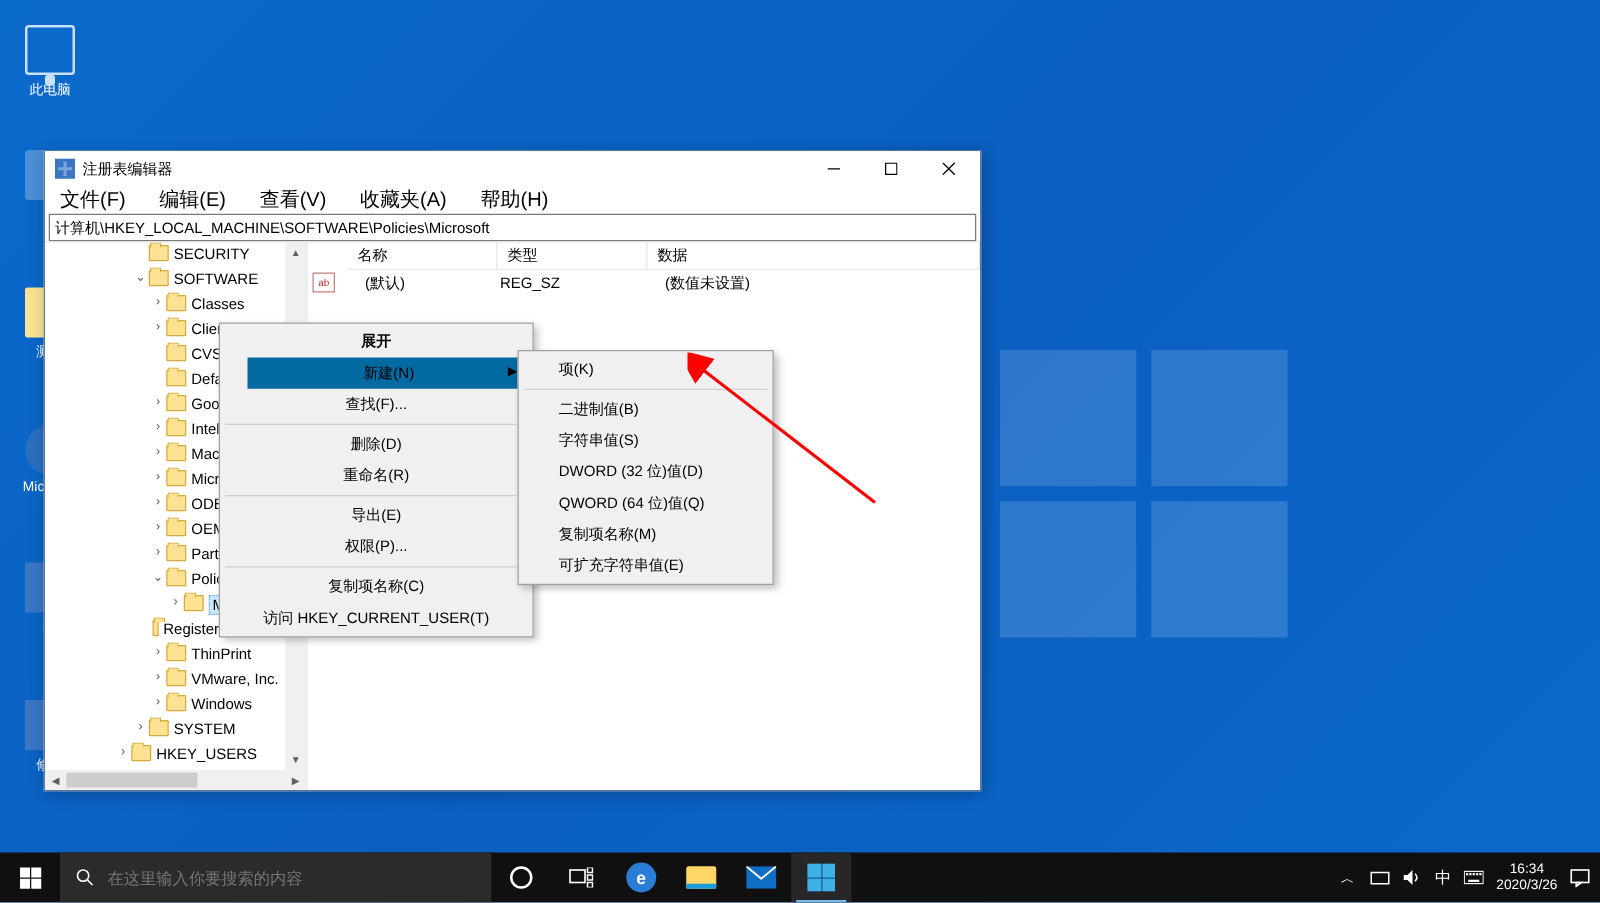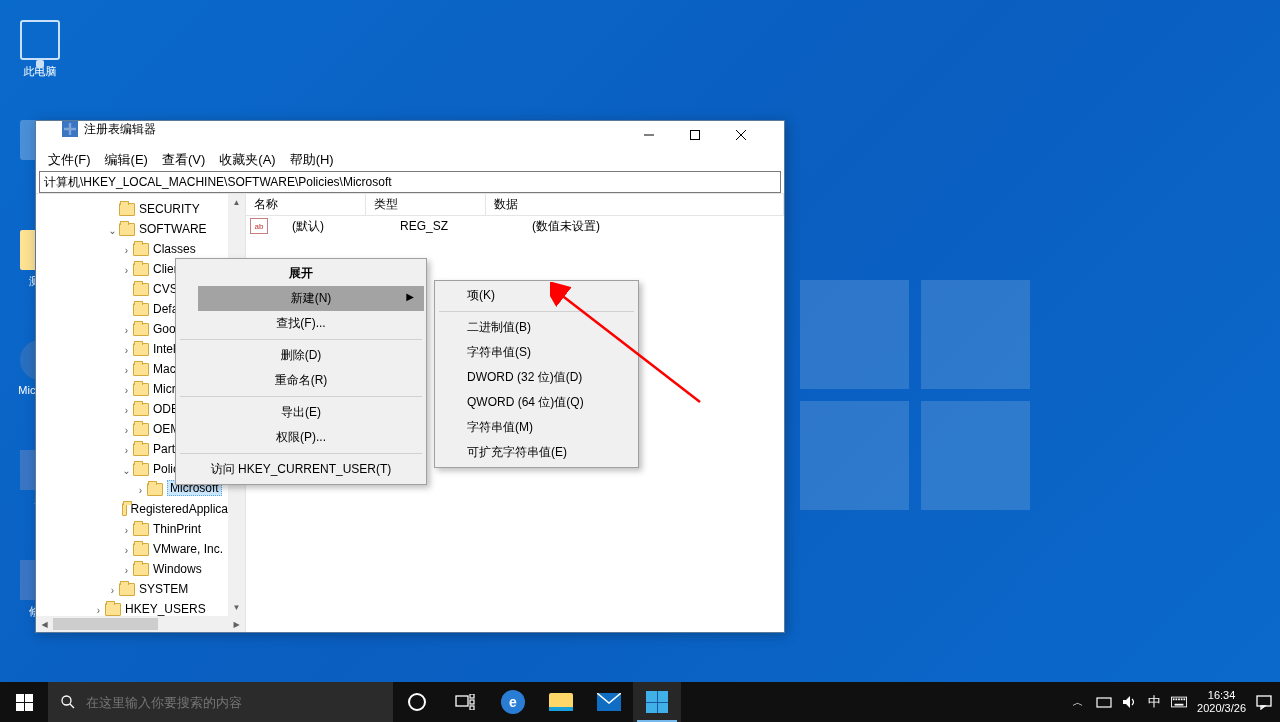--- a/index.html
+++ b/index.html
@@ -16,73 +16,73 @@
     .di2 { left: 10px; top: 120px; }
     .di3 { left: 10px; top: 230px; }
     .di4 { left: 10px; top: 340px; }
     .di5 { left: 10px; top: 450px; }
     .di6 { left: 10px; top: 560px; }
     .monitor-icn { border: 2px solid #c8e0f8; border-radius: 3px; height: 26px; position: relative; }
     .monitor-icn::after { content: ""; position: absolute; bottom: -10px; left: 14px; width: 8px; height: 8px; background: #c8e0f8; border-radius: 2px; }
     
     
     .regedit { position: absolute; left: 35px; top: 120px; width: 750px; height: 513px; background: #fff; border: 1px solid #5a7a9a; box-shadow: 2px 2px 12px rgba(0,0,0,0.25); display: flex; flex-direction: column; }
-    .titlebar { height: 28px; background: #fff; display: flex; padding: 0 20px; }
+    .titlebar { height: 28px; background: #fff; display: flex; align-items: center; padding: 0 2px; }
     .titlebar .appicon { width: 16px; height: 16px; margin: 0 6px; background: #3a76c4; position: relative; }
     .titlebar .appicon::before { content: ""; position: absolute; inset: 2px; background: #fff; clip-path: polygon(0 40%, 40% 40%, 40% 0, 60% 0, 60% 40%, 100% 40%, 100% 60%, 60% 60%, 60% 100%, 40% 100%, 40% 60%, 0 60%); opacity: 0.35; }
     .titlebar .title { flex: 1; font-size: 12px; color: #000; }
     .winbtn { width: 46px; height: 28px; display: flex; align-items: center; justify-content: center; font-size: 11px; }
     .winbtn svg { width: 10px; height: 10px; }
     
-    .menubar { height: 22px; display: flex; align-items: center; padding: 0 6px; font-size: 13px; gap: 2px; }
+    .menubar { height: 22px; display: flex; align-items: center; padding: 0 6px; font-size: 16px; gap: 15px; }
     .menubar span { padding: 2px 6px; }
     
     .addressbar { height: 22px; border: 1px solid #7a7a7a; margin: 0 3px; padding: 1px 4px; font-size: 12px; background: #fff; display: flex; align-items: center; }
     
     .workarea { flex: 1; display: flex; border-top: 1px solid #e5e5e5; min-height: 0; }
     .treepane { width: 210px; border-right: 1px solid #e5e5e5; position: relative; overflow: hidden; }
     .treescroll { position: absolute; right: 0; top: 0; bottom: 16px; width: 17px; background: #f0f0f0; display: flex; flex-direction: column; }
     .treescroll .arr { height: 17px; display: flex; align-items: center; justify-content: center; font-size: 8px; color: #606060; }
     .treescroll .track { flex: 1; background: #f0f0f0; }
     .hscroll { position: absolute; bottom: 0; left: 0; right: 0; height: 16px; background: #f0f0f0; display: flex; }
     .hscroll .arr { width: 17px; display: flex; align-items: center; justify-content: center; font-size: 8px; color: #606060; }
     .hscroll .track { flex: 1; position: relative; }
     .hscroll .thumb { position: absolute; left: 0; width: 60%; top: 2px; bottom: 2px; background: #cdcdcd; }
     
     .tree { position: absolute; left: 0; right: 17px; top: 0; bottom: 16px; overflow: hidden; font-size: 12px; padding-top: 2px; }
-    .trow { height: 20px; display: flex; align-items: flex-end; white-space: nowrap; }
+    .trow { height: 20px; display: flex; align-items: flex-start; white-space: nowrap; }
     .trow .exp { width: 13px; text-align: center; font-size: 10px; color: #5a5a5a; }
     .trow .fld { width: 16px; height: 13px; background: #fde293; border: 1px solid #d5aa3a; border-radius: 1px; margin-right: 4px; position: relative; }
     .trow .fld::before { content: ""; position: absolute; top: -3px; left: 0; width: 7px; height: 3px; background: #fde293; border: 1px solid #d5aa3a; border-bottom: none; border-radius: 1px 1px 0 0; }
     .trow.lv1 { padding-left: 56px; }
     .trow.lv2 { padding-left: 70px; }
     .trow.lv3 { padding-left: 84px; }
     .trow.lv4 { padding-left: 98px; }
     .trow.selected { }
     .trow.selected .label { background: #cce8ff; border: 1px dotted #5aa7e8; padding: 0 2px; }
     
     .listpane { flex: 1; display: flex; flex-direction: column; font-size: 12px; }
-    .listhdr { height: 22px; display: flex; border-bottom: 1px solid #e5e5e5; }
+    .listhdr { height: 22px; display: flex; border-bottom: 1px solid #e5e5e5; margin-left: 32px; }
     .listhdr > div { padding: 2px 8px; border-right: 1px solid #e5e5e5; }
     .lh1 { width: 120px; }
     .lh2 { width: 120px; }
     .lh3 { flex: 1; }
     .lrow { height: 20px; display: flex; align-items: center; }
     .lrow > div { padding: 1px 8px; margin-left: 12px; }
     .lrow .vicn { width: 16px; height: 16px; background: #fff; border: 1px solid #c97d7d; margin-left: 4px; margin-right: 4px; font-size: 8px; color: #c03030; display: flex; align-items: center; justify-content: center; }
     
     
     .ctxmenu { position: absolute; background: #f0f0f0; border: 1px solid #a0a0a0; box-shadow: 3px 3px 6px rgba(0,0,0,0.25); font-size: 12px; padding: 2px; }
     .cm1 { left: 175px; top: 258px; width: 252px; text-align: center; }
     .ctxmenu .mi { padding: 4px 30px 4px 30px; position: relative; }
-    .ctxmenu .mi.hover { background: #a3a3a3; margin-left: 20px; }
+    .ctxmenu .mi.hover { background: #0369a1; margin-left: 20px; }
     .ctxmenu .sep { height: 1px; background: #d0d0d0; margin: 3px 2px; }
     .ctxmenu .mi .arr { position: absolute; right: 10px; top: 5px; font-size: 10px; }
     
-    .cm2 { left: 434px; top: 280px; width: 205px; }
+    .cm2 { left: 414px; top: 280px; width: 205px; }
     
     
     .red-arrow { position: absolute; left: 550px; top: 282px; pointer-events: none; }
     
     
     .taskbar { position: absolute; bottom: 0; left: 0; right: 0; height: 40px; background: #101010; display: flex; align-items: stretch; color: #fff; }
     .startbtn { width: 48px; display: flex; align-items: center; justify-content: center; }
     .startbtn .winlogo { width: 17px; height: 17px; display: grid; grid-template-columns: 1fr 1fr; grid-template-rows: 1fr 1fr; gap: 1px; }
     .startbtn .winlogo > div { background: #fff; }
     .searchbox { width: 345px; background: #2b2b2b; display: flex; align-items: center; padding: 0 12px; gap: 10px; margin: 0; }
@@ -304,31 +304,32 @@
   <div class="mi"><b>展开</b></div>
   <div class="mi hover"><span>新建(N)</span><span class="arr">▶</span></div>
   <div class="mi">查找(F)...</div>
   <div class="sep"></div>
   <div class="mi">删除(D)</div>
   <div class="mi">重命名(R)</div>
   <div class="sep"></div>
   <div class="mi">导出(E)</div>
   <div class="mi">权限(P)...</div>
   <div class="sep"></div>
+  <div class="mi">复制项名称(C)</div>
   <div class="mi">访问 HKEY_CURRENT_USER(T)</div>
 </div>
 
 <div class="ctxmenu cm2">
   <div class="mi">项(K)</div>
   <div class="sep"></div>
   <div class="mi">二进制值(B)</div>
   <div class="mi">字符串值(S)</div>
   <div class="mi">DWORD (32 位)值(D)</div>
   <div class="mi">QWORD (64 位)值(Q)</div>
-  <div class="mi">字符串值(M)</div>
+  <div class="mi">复制项名称(M)</div>
   <div class="mi">可扩充字符串值(E)</div>
 </div>
 
 <svg class="red-arrow" width="160" height="130">
   <defs>
       <marker id="ah" markerWidth="12" markerHeight="10" refX="2" refY="5" orient="auto">
         <polygon points="0,0 12,5 0,10" fill="#ff0000"></polygon>
       </marker>
     </defs>
   <line x1="150" y1="120" x2="10" y2="12" stroke="#ff0000" stroke-width="2.5" marker-end="url(#ah)"></line>

